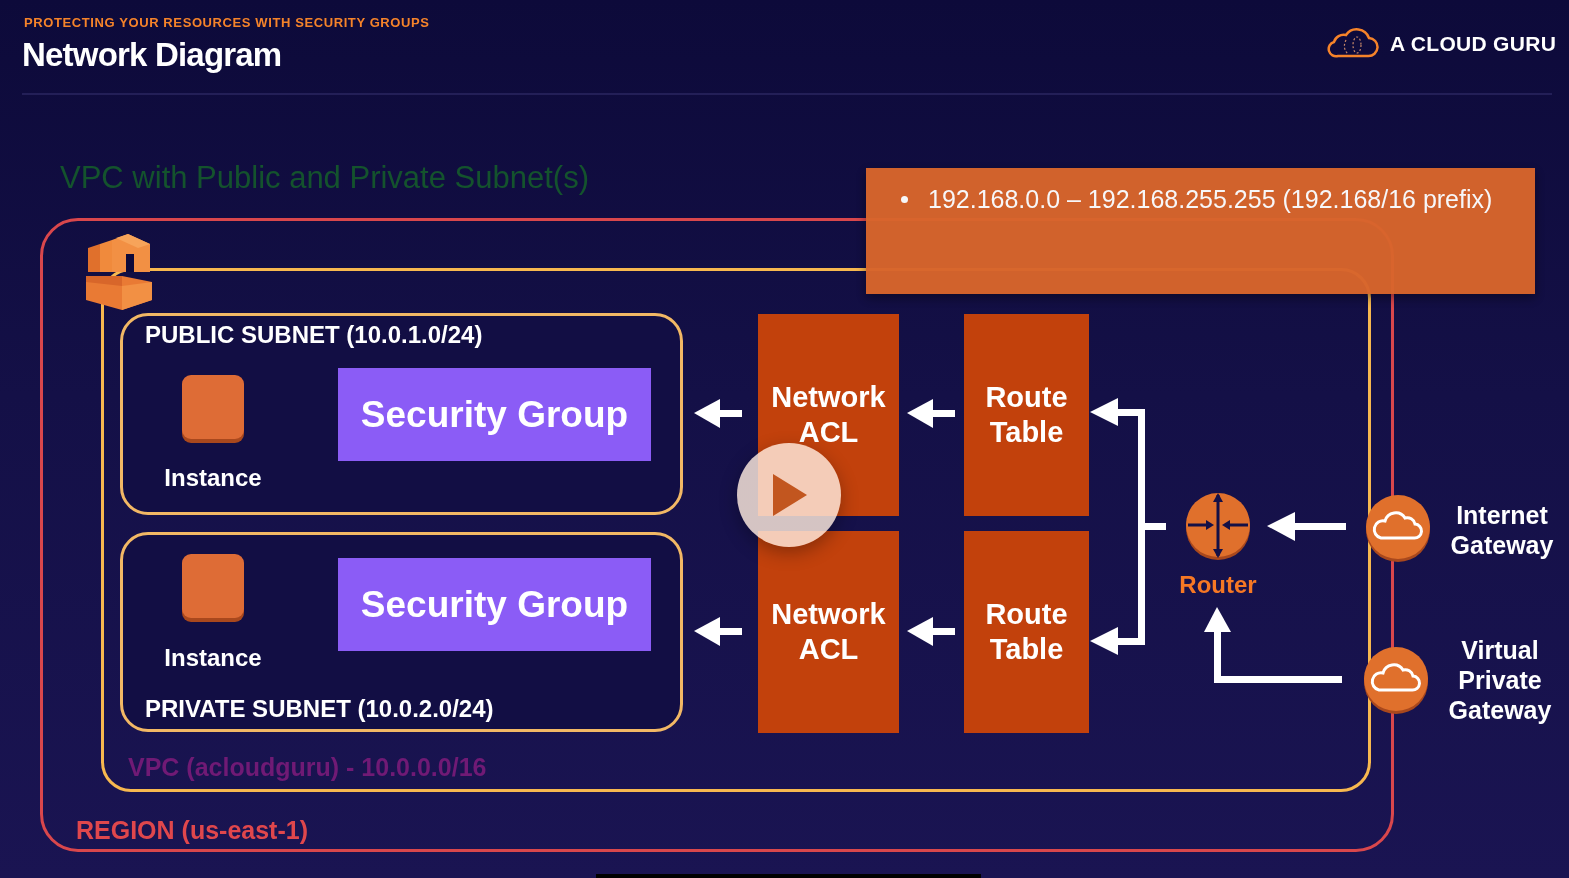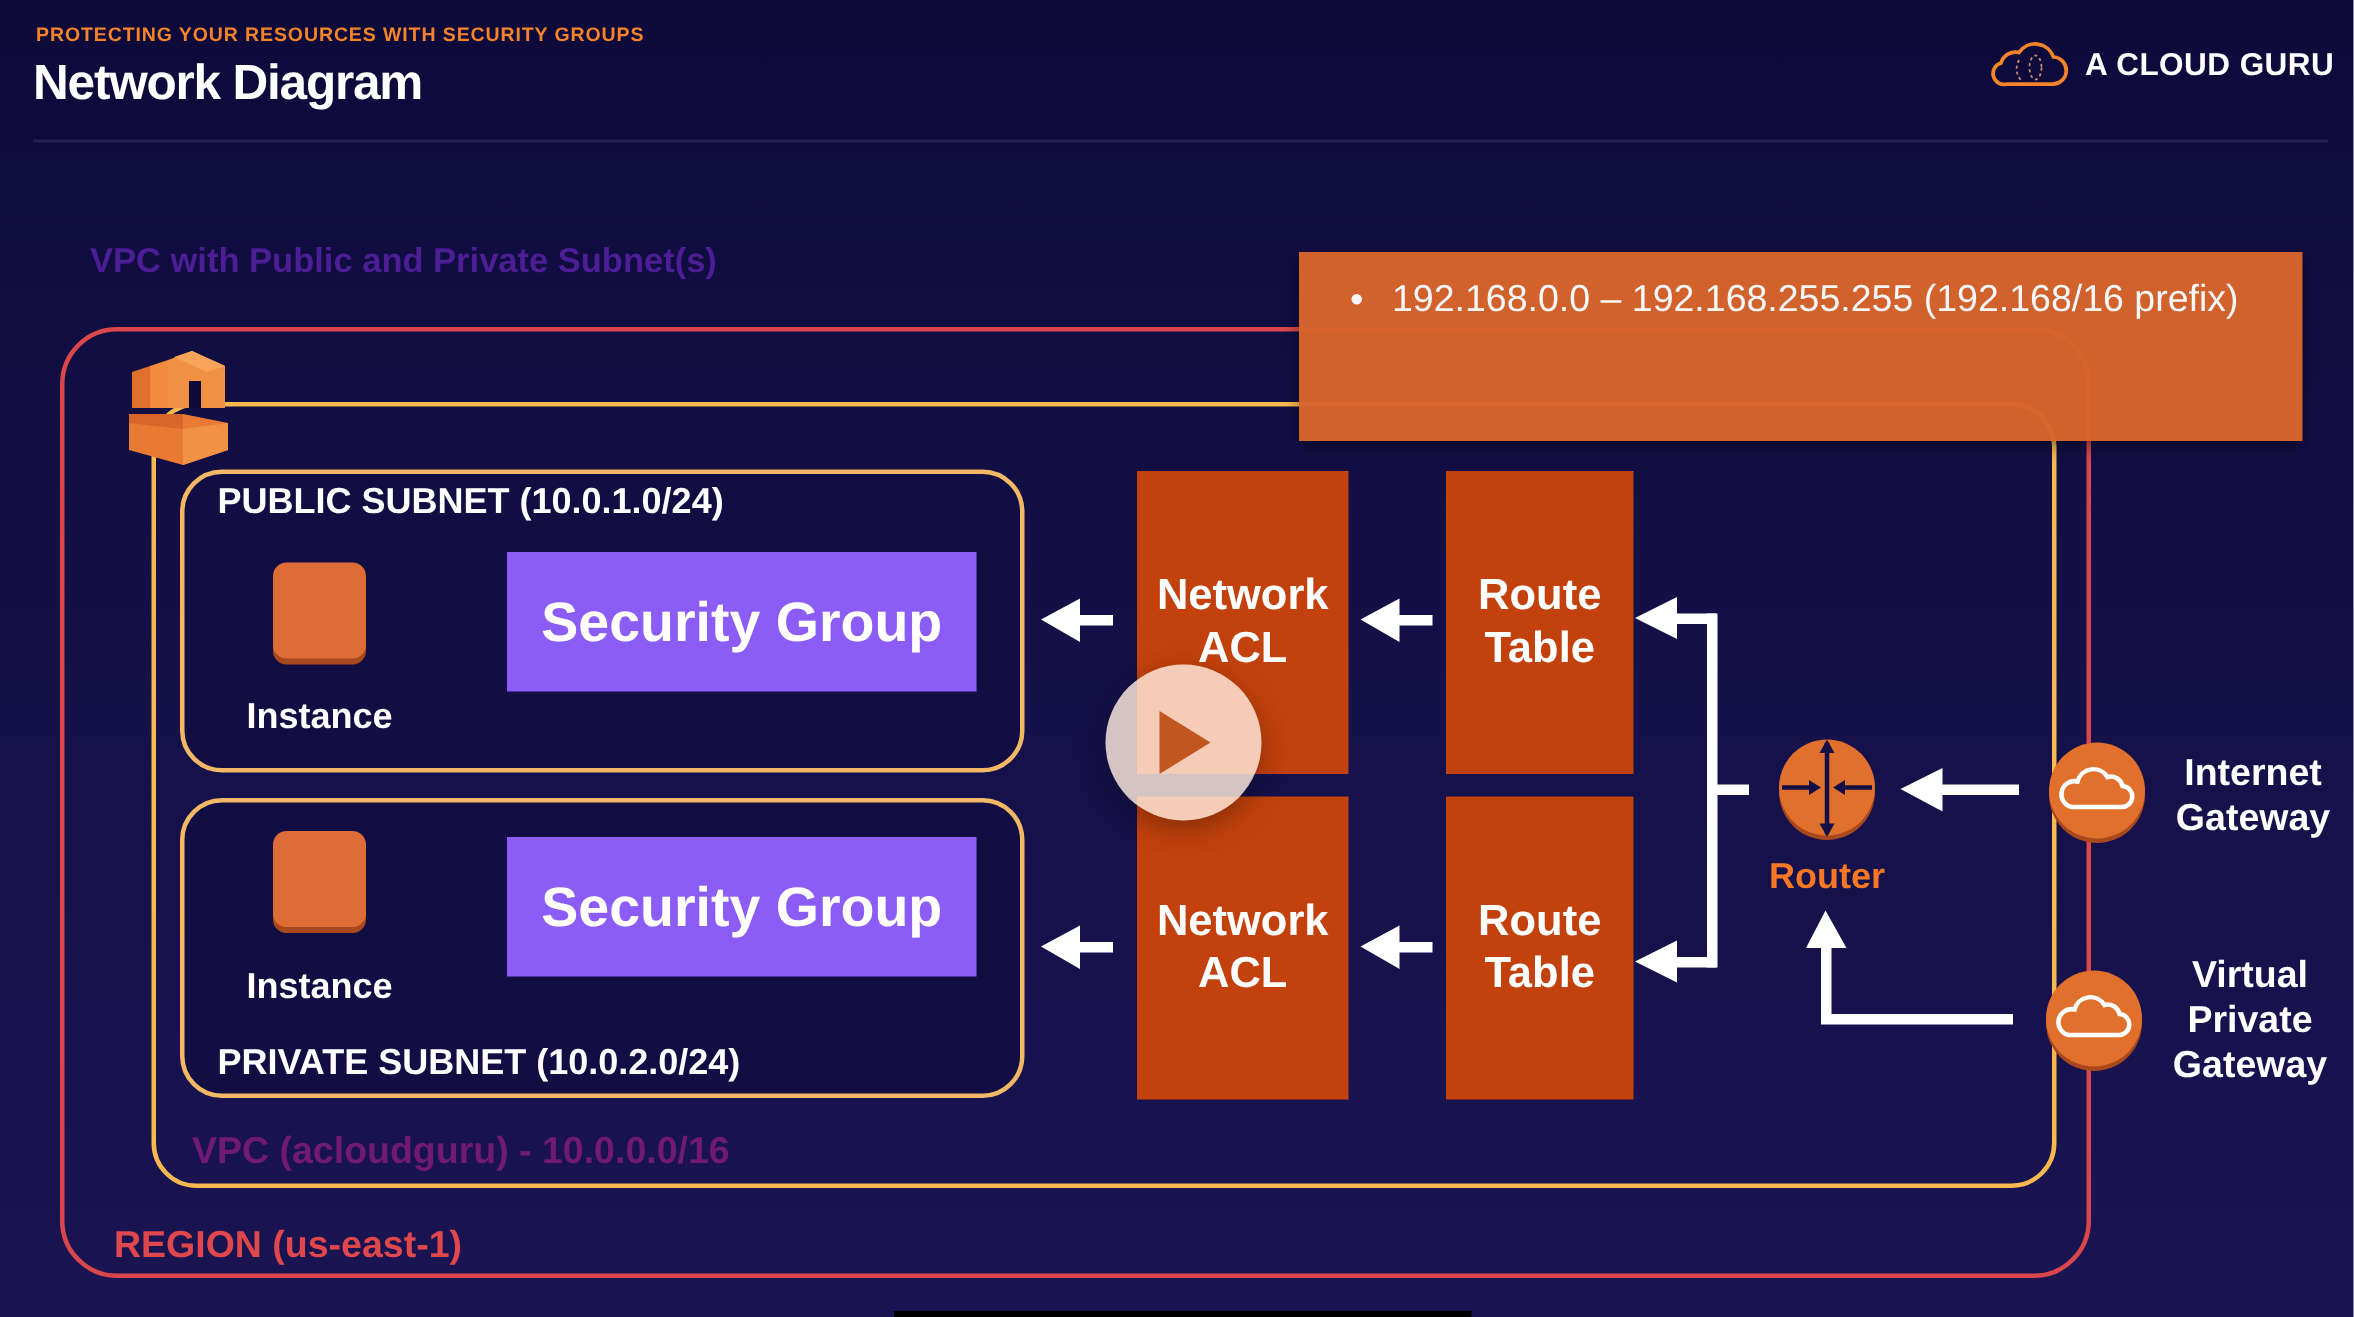--- a/index.html
+++ b/index.html
@@ -5,21 +5,21 @@
   html,body{margin:0;padding:0;}
   body{width:1569px;height:878px;overflow:hidden;position:relative;
     background:linear-gradient(180deg,#0d0a3a 0%,#141047 45%,#1a1452 100%);
     font-family:"Liberation Sans","DejaVu Sans",sans-serif;color:#fff;}
   .abs{position:absolute;}
   .eyebrow{left:24px;top:15px;font-size:13px;font-weight:700;letter-spacing:0.6px;color:#f5832a;}
   .title{left:22px;top:36px;font-size:33px;font-weight:700;letter-spacing:-0.8px;color:#fff;}
   .rule{left:22px;top:93px;width:1530px;height:2px;background:#231f57;}
   .logo{left:1326px;top:26px;height:36px;display:flex;align-items:center;}
   .logo-text{margin-left:10px;font-size:21px;font-weight:700;letter-spacing:0.3px;color:#fff;}
-  .diag-title{left:60px;top:160px;font-size:23px;font-weight:700;color:#4c1d95;}
+  .diag-title{left:60px;top:160px;font-size:31px;font-weight:400;color:#14532d;}
   .region{left:40px;top:218px;width:1354px;height:634px;border:3px solid #d9474c;border-radius:38px;box-sizing:border-box;}
   .region-label{left:76px;top:816px;font-size:25px;font-weight:700;color:#e0474c;}
   .vpc{left:101px;top:268px;width:1270px;height:524px;border:3px solid #f7b84f;border-radius:30px;box-sizing:border-box;}
   .vpc-label{left:128px;top:753px;font-size:25px;font-weight:700;color:#701a75;}
   .subnet{border:3px solid #f2b865;border-radius:28px;box-sizing:border-box;background:#120e44;}
   .sub-pub{left:120px;top:313px;width:563px;height:202px;}
   .sub-priv{left:120px;top:532px;width:563px;height:200px;}
   .subnet-label{font-size:24px;font-weight:700;color:#fff;}
   .instance{width:62px;height:64px;background:#de6c36;border-radius:9px;box-shadow:0 4px 0 #a9481d;}
   .inst-label{font-size:24px;font-weight:700;color:#fff;text-align:center;width:120px;}

